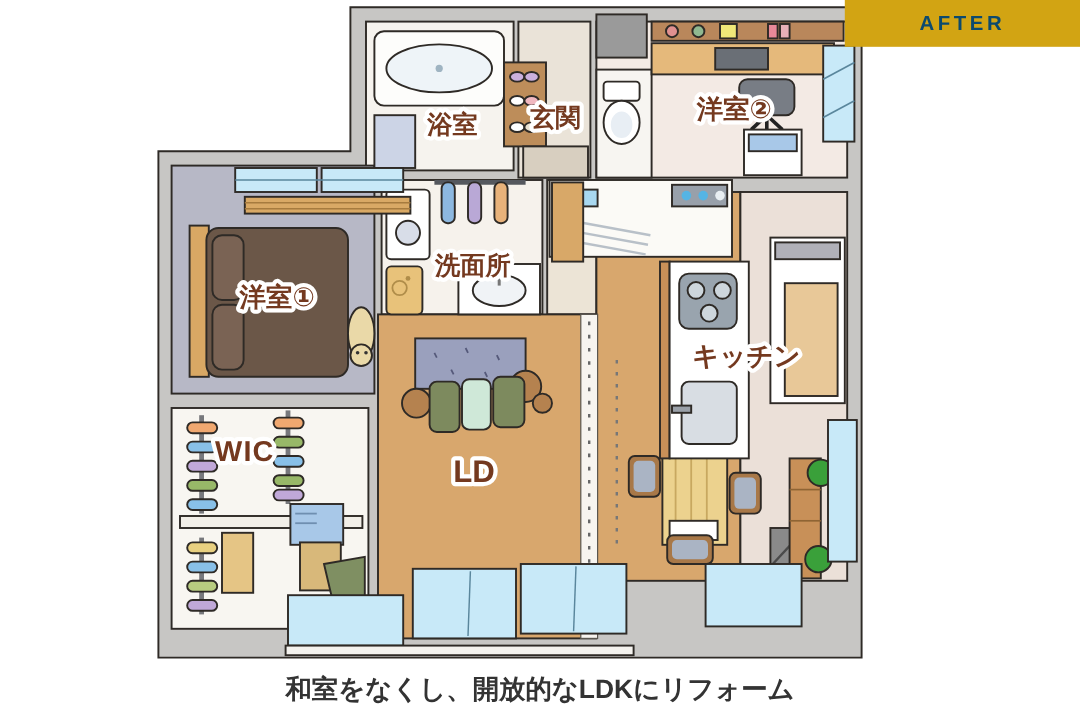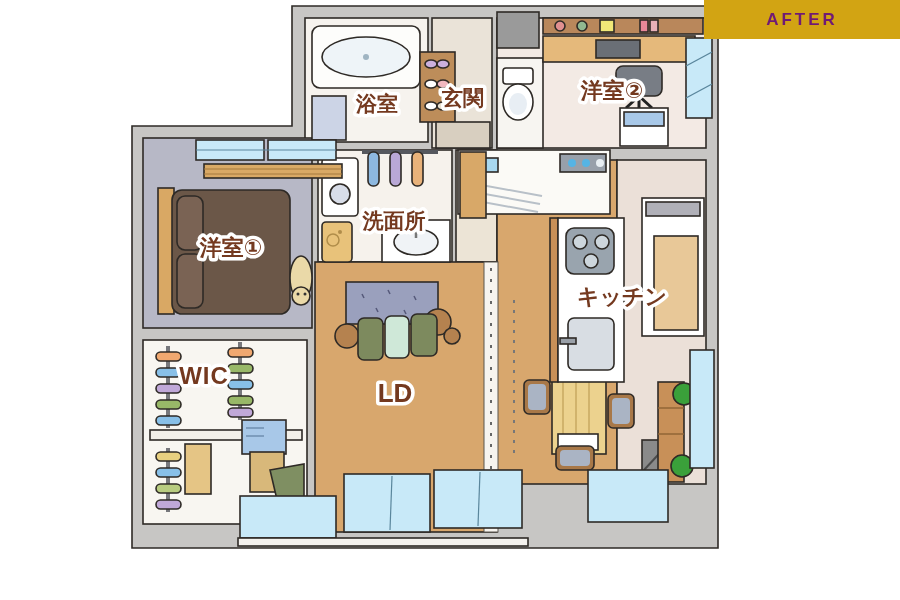--- a/index.html
+++ b/index.html
@@ -1,20 +1,20 @@
 <!DOCTYPE html>
 <html><head>
 <meta charset="utf-8">
 <style>
   html,body{margin:0;padding:0;background:#fff;}
   #stage{position:relative;width:900px;height:600px;background:#ffffff;overflow:hidden;
          font-family:"Liberation Sans","DejaVu Sans",sans-serif;}
   #plan{position:absolute;left:0;top:0;}
   #after-badge{position:absolute;left:704px;top:0;width:196px;height:39px;background:#d2a413;
-    color:#701a75;font-weight:bold;font-size:17px;letter-spacing:3px;display:flex;
+    color:#0c4a6e;font-weight:bold;font-size:17px;letter-spacing:3px;display:flex;
     align-items:center;justify-content:center;}
   #caption{position:absolute;left:0;top:560px;width:900px;text-align:center;color:#333;
     font-size:22px;font-weight:600;}
   .lbl{font-weight:bold;fill:#74391f;stroke:#ffffff;stroke-width:7px;paint-order:stroke;
     stroke-linejoin:round;text-anchor:middle;}
   .o{stroke:#2e2a26;stroke-width:1.6px;}
   .thin{stroke:#5a564f;stroke-width:1px;}
 </style>
 </head>
 <body>
@@ -258,13 +258,14 @@
     <text class="lbl" x="463" y="105" font-size="21">玄関</text>
     <text class="lbl" x="612" y="98" font-size="22">洋室②</text>
     <text class="lbl" x="394" y="228" font-size="21">洗面所</text>
     <text class="lbl" x="231" y="255" font-size="22">洋室①</text>
     <text class="lbl" x="622" y="304" font-size="22">キッチン</text>
     <text class="lbl" x="204" y="384" font-size="24" letter-spacing="1">WIC</text>
     <text class="lbl" x="395" y="402" font-size="26">LD</text>
   </svg>
 
   <div id="after-badge">AFTER</div>
+  <div id="caption">和室をなくし、開放的なLDKにリフォーム</div>
 </div>
 
 </body></html>

